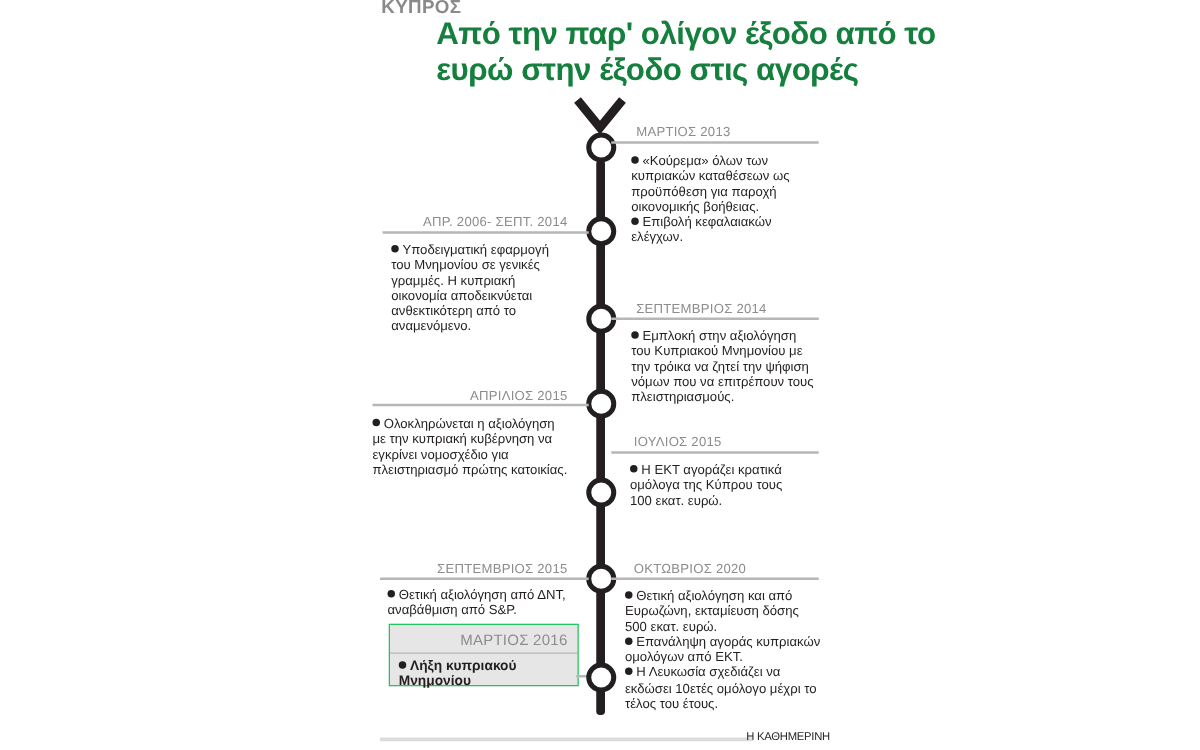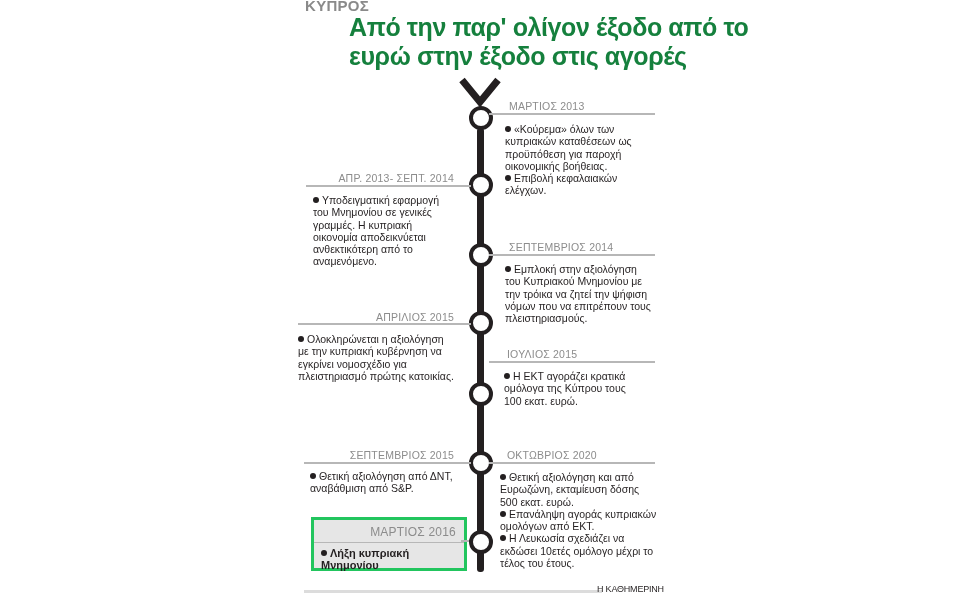--- a/index.html
+++ b/index.html
@@ -15,22 +15,22 @@
   .node { position: absolute; left: 469px; width: 16px; height: 16px; border-radius: 50%;
           background: #fff; border: 4px solid #231f20; }
   .hline { position: absolute; height: 2px; background: #b7b7b7; }
   .date { position: absolute; font-size: 10.5px; font-weight: normal; color: #8c8c8c;
           letter-spacing: 0.2px; white-space: nowrap; }
   .txt { position: absolute; font-size: 10.5px; line-height: 12.3px; color: #231f20; }
   .txt.r { text-align: left; }
   .bul { display: block; }
   .bul .dot { display: inline-block; width: 6px; height: 6px; border-radius: 50%;
               background: #231f20; margin-right: 3px; vertical-align: 1px; }
-  .box { position: absolute; left: 311px; top: 517px; width: 150px; height: 48px;
-         background: #e6e6e6; border: 3px solid #22c55e; }
+  .box { position: absolute; left: 311px; top: 499px; width: 150px; height: 48px;
+         background: #e6e6e6; border: 1px solid #22c55e; }
   .box .date { right: 8px; top: 5px; font-size: 12px; color: #8c8c8c; }
   .box .sep { position: absolute; left: 0; right: 0; top: 22px; height: 1px; background: #b7b7b7; }
   .box .txt { left: 7px; top: 27px; font-size: 11px; font-weight: bold; }
   .footline { position: absolute; left: 304px; top: 590px; width: 298px; height: 3px; background: #dcdcdc; }
   .credit { position: absolute; left: 597px; top: 584px; font-size: 9px; font-weight: normal;
             color: #231f20; letter-spacing: -0.2px; }
 </style>
 </head>
 <body>
 
@@ -45,21 +45,21 @@
 <div class="node" style="top:106px"></div>
 <div class="hline" style="left:489px;top:113px;width:166px"></div>
 <div class="date" style="left:509px;top:100px">ΜΑΡΤΙΟΣ 2013</div>
 <div class="txt" style="left:505px;top:123px;width:150px">
   <span class="bul"><span class="dot"></span><span>«Κούρεμα» όλων των κυπριακών καταθέσεων ως προϋπόθεση για παροχή οικονομικής βοήθειας.</span></span>
   <span class="bul"><span class="dot"></span><span>Επιβολή κεφαλαιακών ελέγχων.</span></span>
 </div>
 
 <div class="node" style="top:173px"></div>
 <div class="hline" style="left:306px;top:185px;width:165px"></div>
-<div class="date" style="right:506px;top:172px">ΑΠΡ. 2013- ΣΕΠΤ. 2014</div>
+<div class="date" style="right:506px;top:172px">ΑΠΡ. 2006- ΣΕΠΤ. 2014</div>
 <div class="txt r" style="left:313px;top:194px;width:142px">
   <span class="bul"><span class="dot"></span><span>Υποδειγματική εφαρμογή του Μνημονίου σε γενικές γραμμές. Η κυπριακή οικονομία αποδεικνύεται ανθεκτικότερη από το αναμενόμενο.</span></span>
 </div>
 
 <div class="node" style="top:243px"></div>
 <div class="hline" style="left:489px;top:254px;width:166px"></div>
 <div class="date" style="left:509px;top:241px">ΣΕΠΤΕΜΒΡΙΟΣ 2014</div>
 <div class="txt" style="left:505px;top:263px;width:150px">
   <span class="bul"><span class="dot"></span><span>Εμπλοκή στην αξιολόγηση του Κυπριακού Μνημονίου με την τρόικα να ζητεί την ψήφιση νόμων που να επιτρέπουν τους πλειστηριασμούς.</span></span>
 </div>
@@ -90,20 +90,20 @@
 <div class="txt" style="left:500px;top:471px;width:158px">
   <span class="bul"><span class="dot"></span><span>Θετική αξιολόγηση και από Ευρωζώνη, εκταμίευση δόσης 500 εκατ. ευρώ.</span></span>
   <span class="bul"><span class="dot"></span><span>Επανάληψη αγοράς κυπριακών ομολόγων από ΕΚΤ.</span></span>
   <span class="bul"><span class="dot"></span><span>Η Λευκωσία σχεδιάζει να εκδώσει 10ετές ομόλογο μέχρι το τέλος του έτους.</span></span>
 </div>
 
 <div class="box">
   <div class="date">ΜΑΡΤΙΟΣ 2016</div>
   <div class="sep"></div>
   <div class="txt">
-    <span class="bul"><span class="dot"></span><span>Λήξη κυπριακή Μνημονίου</span></span>
+    <span class="bul"><span class="dot"></span><span>Λήξη κυπριακού Μνημονίου</span></span>
   </div>
 </div>
 <div class="hline" style="left:461px;top:540px;width:10px"></div>
 <div class="node" style="top:530px"></div>
 
 <div class="footline"></div>
 <div class="credit">Η ΚΑΘΗΜΕΡΙΝΗ</div>
 
 </body></html>

